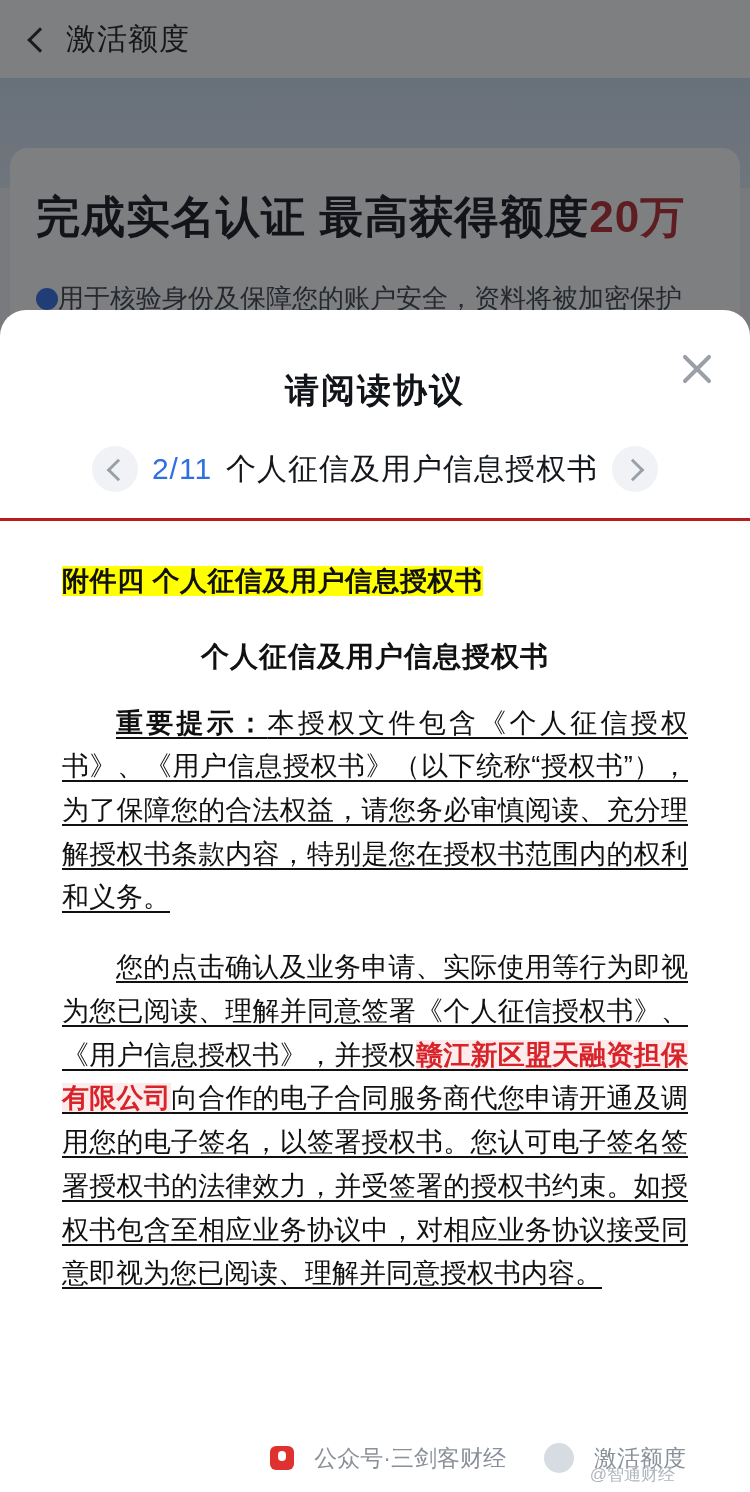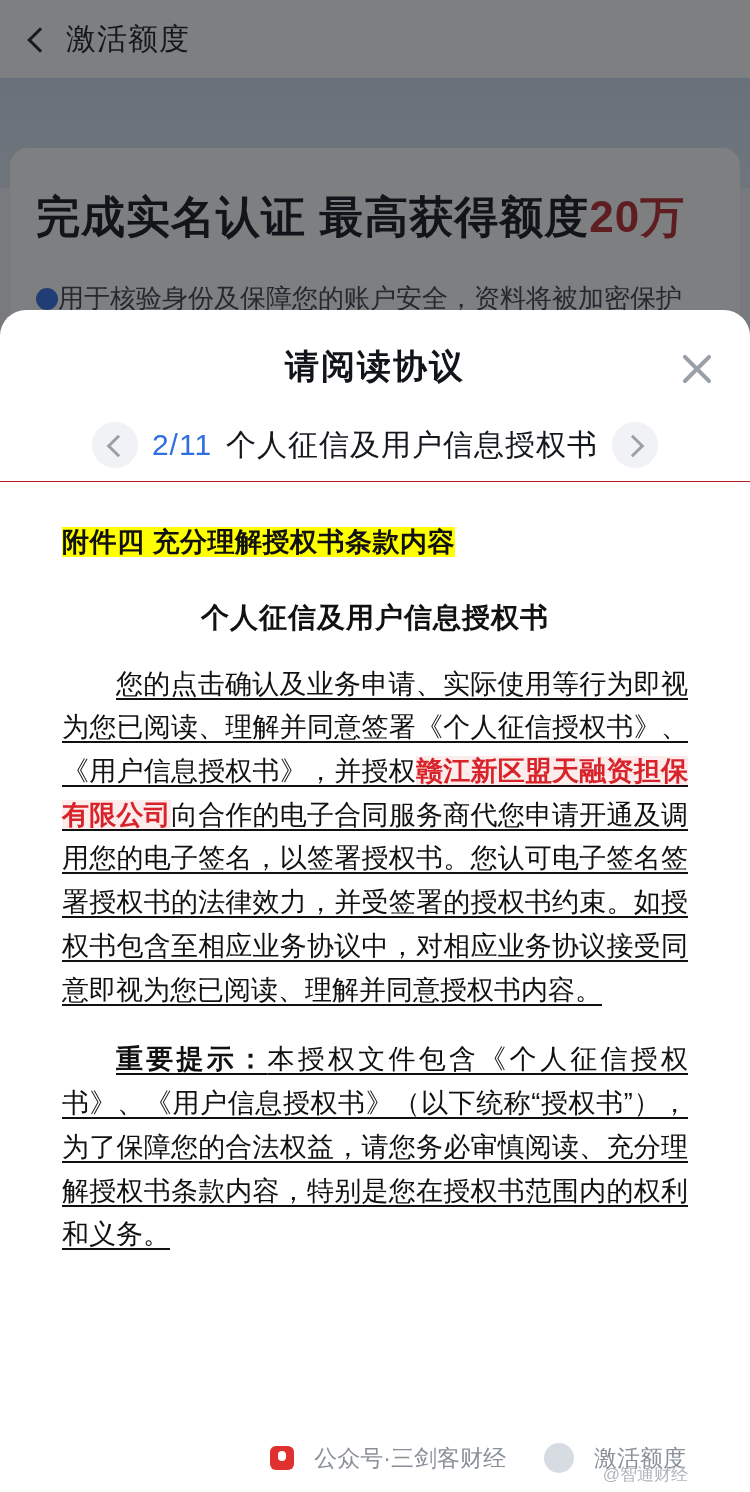--- a/index.html
+++ b/index.html
@@ -109,20 +109,21 @@
     padding-top: 34px;
     padding-bottom: 14px;
     text-align: center;
     flex: none;
   }
   .sheet-title {
     font-size: 34px;
     font-weight: bold;
     color: #111418;
     letter-spacing: 2px;
+    margin-top: 24px;
   }
   .close-btn {
     position: absolute;
     right: 30px; top: 36px;
     width: 46px; height: 46px;
     cursor: pointer;
   }
   .close-btn::before, .close-btn::after {
     content: "";
     position: absolute;
@@ -132,22 +133,22 @@
     border-radius: 2px;
   }
   .close-btn::before { transform: rotate(45deg); }
   .close-btn::after  { transform: rotate(-45deg); }
 
   .pager {
     display: flex;
     align-items: center;
     justify-content: center;
     gap: 14px;
-    padding: 18px 0 13px 0;
-    border-bottom: 1px solid #b91c1c;
+    padding: 18px 0 26px 0;
+    border-bottom: 3px solid #b91c1c;
     flex: none;
   }
   .pager-arrow {
     width: 46px; height: 46px;
     border-radius: 50%;
     background: #f0f2f5;
     position: relative;
     flex: none;
     cursor: pointer;
   }
@@ -271,21 +272,21 @@
   .wm-logo {
     width: 30px; height: 30px;
     border-radius: 50%;
     background: #d7dce3;
     display: inline-block;
     margin-left: 18px;
     flex: none;
   }
   .wm-sub {
     position: absolute;
-    right: 28px;
+    right: 41px;
     bottom: 6px;
     font-size: 17px;
     color: #aeb4bc;
   }
   .wm-wrap { position: relative; }
 </style>
 </head>
 <body>
 
 <div id="app">
@@ -316,27 +317,27 @@
     </div>
 
     <div class="pager">
       <div class="pager-arrow prev"></div>
       <div class="pager-count">2/11</div>
       <div class="pager-name">个人征信及用户信息授权书</div>
       <div class="pager-arrow next"></div>
     </div>
 
     <div class="doc">
-      <div><span class="doc-attach">附件四 充分理解授权书条款内容</span></div>
+      <div><span class="doc-attach">附件四 个人征信及用户信息授权书</span></div>
 
       <div class="doc-h1">个人征信及用户信息授权书</div>
 
+      <p class="doc-p"><b>重要提示：</b><span>本授权文件包含《个人征信授权书》、《用户信息授权书》（以下统称“授权书”），为了保障您的合法权益，请您务必审慎阅读、充分理解授权书条款内容，特别是您在授权书范围内的权利和义务。</span></p>
+
       <p class="doc-p"><span>您的点击确认及业务申请、实际使用等行为即视为您已阅读、理解并同意签署《个人征信授权书》、《用户信息授权书》，并授权</span><span class="red-box">赣江新区盟天融资担保有限公司</span><span>向合作的电子合同服务商代您申请开通及调用您的电子签名，以签署授权书。您认可电子签名签署授权书的法律效力，并受签署的授权书约束。如授权书包含至相应业务协议中，对相应业务协议接受同意即视为您已阅读、理解并同意授权书内容。</span></p>
-
-      <p class="doc-p"><b>重要提示：</b><span>本授权文件包含《个人征信授权书》、《用户信息授权书》（以下统称“授权书”），为了保障您的合法权益，请您务必审慎阅读、充分理解授权书条款内容，特别是您在授权书范围内的权利和义务。</span></p>
 
       <div class="doc-fade"></div>
     </div>
 
     <div class="footer">
       <div class="watermark-row wm-wrap">
         <span class="wm-mic"></span>
         <span>公众号·三剑客财经</span>
         <span class="wm-logo"></span>
         <span>激活额度</span>

